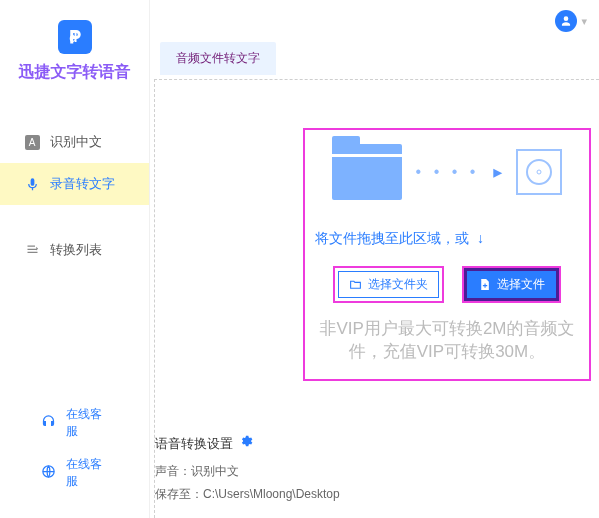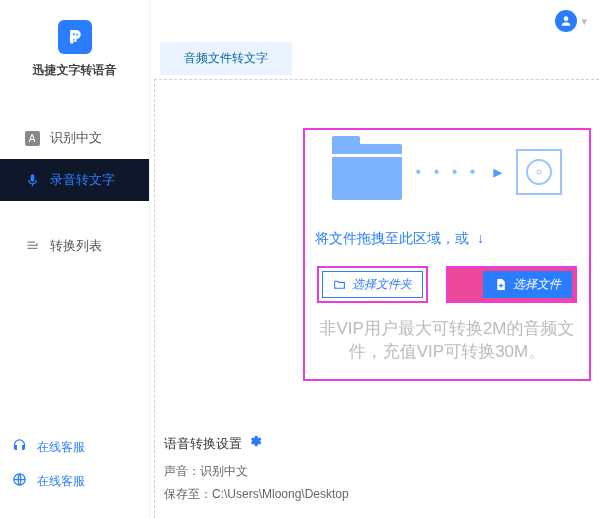--- a/index.html
+++ b/index.html
@@ -1,56 +1,56 @@
 <!DOCTYPE html>
 <html><head>
 <meta charset="utf-8">
 <style>
 * { box-sizing: border-box; margin: 0; padding: 0; font-family: "Microsoft YaHei", sans-serif; }
 body { width: 599px; height: 518px; overflow: hidden; background: #fff; display: flex; }
 .sidebar { width: 150px; height: 100%; background: #fff; display: flex; flex-direction: column; border-right: 1px solid #f0f0f0; }
 .logo-area { padding: 20px 0 10px; text-align: center; }
 .logo-box { width: 34px; height: 34px; border-radius: 6px; background: #2a7dff; display: inline-flex; align-items: center; justify-content: center; color: #fff; font-weight: bold; font-size: 18px; }
-.app-title { font-size: 12px; color: #404040; margin-top: 8px; font-weight: bold; }
+.app-title { font-size: 16px; color: #8b5cf6; margin-top: 8px; font-weight: bold; }
 .nav { margin-top: 28px; }
 .nav-item { display: flex; align-items: center; padding: 12px 24px; font-size: 13px; color: #555; cursor: pointer; gap: 10px; }
-.nav-item.active { color: #2a7dff; background: #0f172a; }
+.nav-item.active { color: #2a7dff; background: #fef9c3; }
 .nav-item .icon { width: 16px; height: 16px; display: inline-flex; align-items: center; justify-content: center; }
 .bottom-links { margin-top: auto; padding-bottom: 20px; }
-.bottom-link { display: flex; align-items: center; padding: 8px 12px; font-size: 12px; color: #2a7dff; cursor: pointer; gap: 10px; }
+.bottom-link { display: flex; align-items: center; padding: 8px 41px; font-size: 12px; color: #2a7dff; cursor: pointer; gap: 10px; }
 .main { flex: 1; display: flex; flex-direction: column; position: relative; }
 .topbar { height: 42px; display: flex; align-items: center; justify-content: flex-end; padding: 0 12px; }
 .avatar { width: 22px; height: 22px; border-radius: 50%; background: #2a7dff; display: inline-flex; align-items: center; justify-content: center; }
 .avatar svg { width: 14px; height: 14px; fill: #fff; }
 .chev { color: #bbb; margin-left: 4px; font-size: 11px; }
 .tabs { padding: 0 10px; }
-.tab { display: inline-block; background: #eaf3ff; color: #0369a1; font-size: 12px; padding: 8px 24px; border-radius: 2px 2px 0 0; cursor: pointer; }
+.tab { display: inline-block; background: #eaf3ff; color: #701a75; font-size: 12px; padding: 8px 16px; border-radius: 2px 2px 0 0; cursor: pointer; }
 .content { flex: 1; margin: 4px 0 0 4px; border-top: 1px dashed #cfcfcf; border-left: 1px dashed #cfcfcf; padding: 48px 0 0 0; overflow: hidden; position: relative; }
 .dropzone { width: 288px; margin-left: 148px; border: 2px solid #ee3bdd; padding: 14px 10px 16px; }
 .icons-row { display: flex; align-items: center; justify-content: center; gap: 14px; margin-bottom: 30px; }
 .folder-ic { width: 70px; height: 56px; background: #7db2ff; border-radius: 2px; position: relative; }
 .folder-ic::before { content: ""; position: absolute; top: -8px; left: 0; width: 28px; height: 10px; background: #7db2ff; border-radius: 2px 2px 0 0; }
 .folder-ic::after { content: ""; position: absolute; top: 10px; left: 0; right: 0; height: 3px; background: #fff; }
 .dots { color: #8fbbff; letter-spacing: 4px; font-size: 16px; }
 .arrow-tip { color: #5a98ff; font-size: 18px; }
 .target-box { width: 46px; height: 46px; border: 2px solid #9dc3ff; display: flex; align-items: center; justify-content: center; }
 .target-box .inner { width: 26px; height: 26px; border: 2px solid #9dc3ff; border-radius: 50%; display: flex; align-items: center; justify-content: center; }
 .dz-text { text-align: left; color: #2a7dff; font-size: 14px; margin-bottom: 18px; }
 .dz-text .dl { margin-left: 4px; }
 .btn-row { display: flex; justify-content: center; gap: 18px; }
 .btn { display: flex; align-items: center; gap: 6px; font-size: 12px; padding: 8px 14px; cursor: pointer; border: 2px solid #ee3bdd; }
 .btn.outline { background: #fff; }
 .btn.outline .btn-inner { color: #2a7dff; border: 1px solid #2a7dff; padding: 4px 10px; display: flex; gap: 6px; align-items: center;}
-.btn.solid { background: #ec4899; padding-left: 32px;}
+.btn.solid { background: #4c1d95;}
 .btn.solid .btn-inner { background: #2a7dff; color: #fff; padding: 5px 11px; display: flex; gap: 6px; align-items: center;}
 
 .btn { padding: 0; }
-.btn .btn-inner { margin: 3px; font-size: 12px; font-style: italic; }
+.btn .btn-inner { margin: 3px; font-size: 12px; }
 .hint { text-align: center; font-size: 17px; color: #bbb; margin-top: 14px; }
-.settings { position: absolute; bottom: 12px; left: 9px; font-size: 12px; color: #666; line-height: 1.9; }
+.settings { position: absolute; bottom: 12px; left: 0; font-size: 12px; color: #666; line-height: 1.9; }
 .settings .title { color: #333; font-size: 13px; display: flex; align-items: center; gap: 6px; margin-bottom: 4px;}
 .gear { color: #2a7dff; }
 .ic-a { width:15px; height:15px; background:#888; color:#fff; font-size:10px; display:inline-flex; align-items:center; justify-content:center; border-radius:2px;}
 .nav-item.active .ic-mic { color:#2a7dff;}
 </style>
 </head>
 <body>
 
 <div class="sidebar">
   <div class="logo-area">

